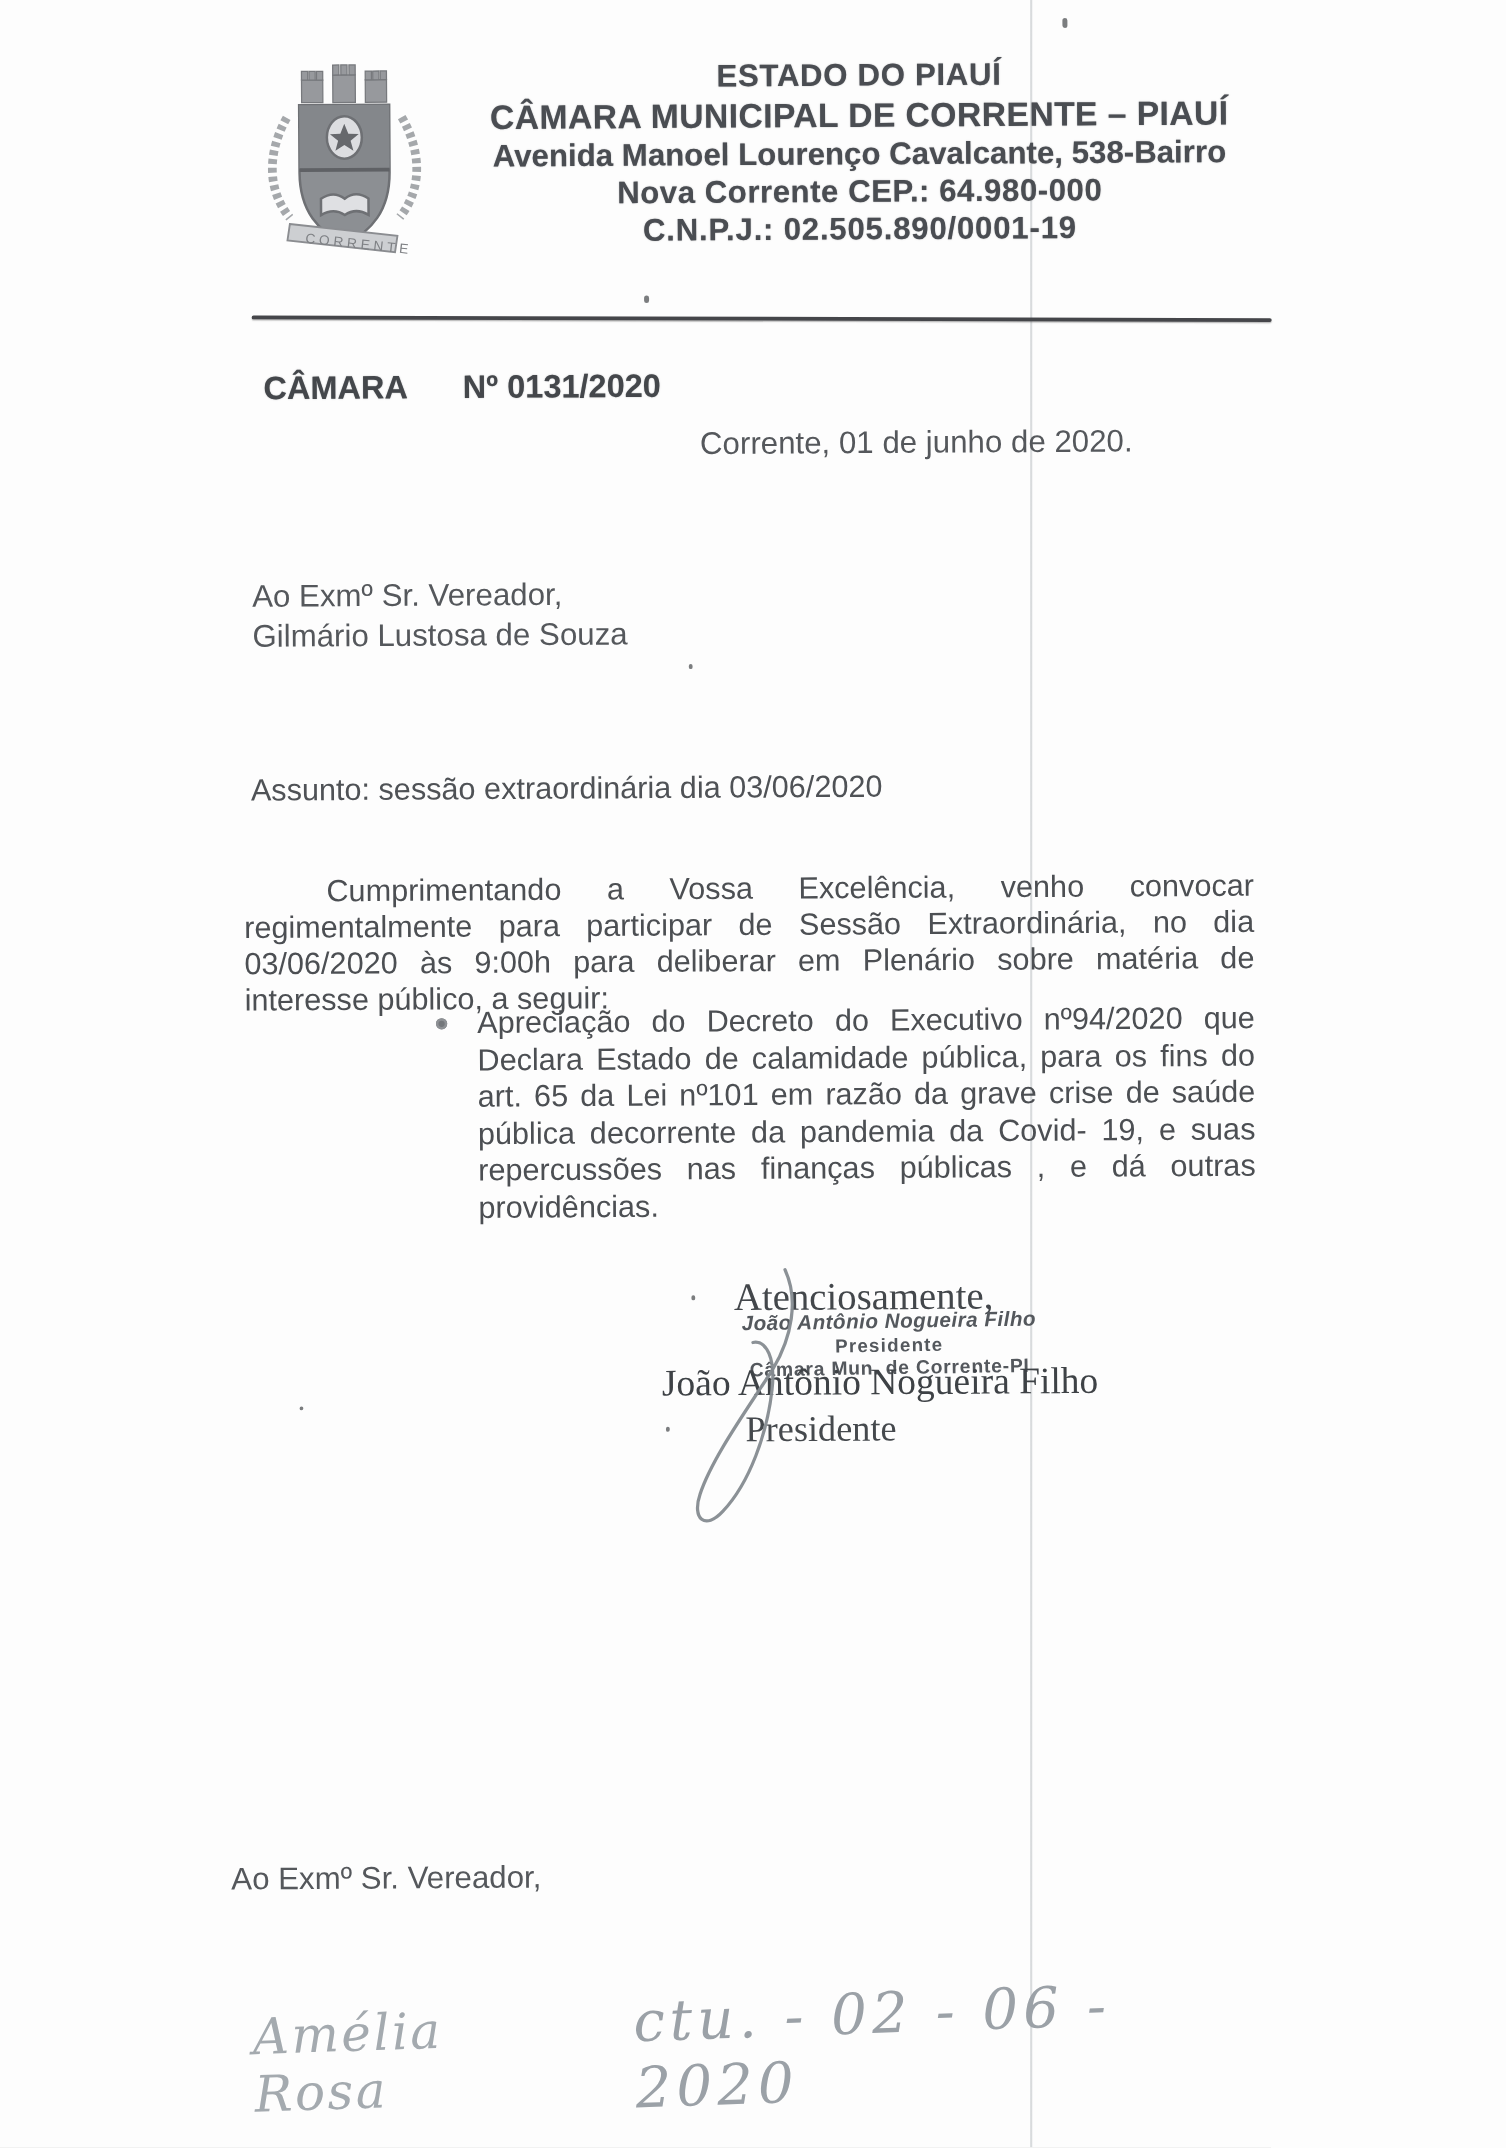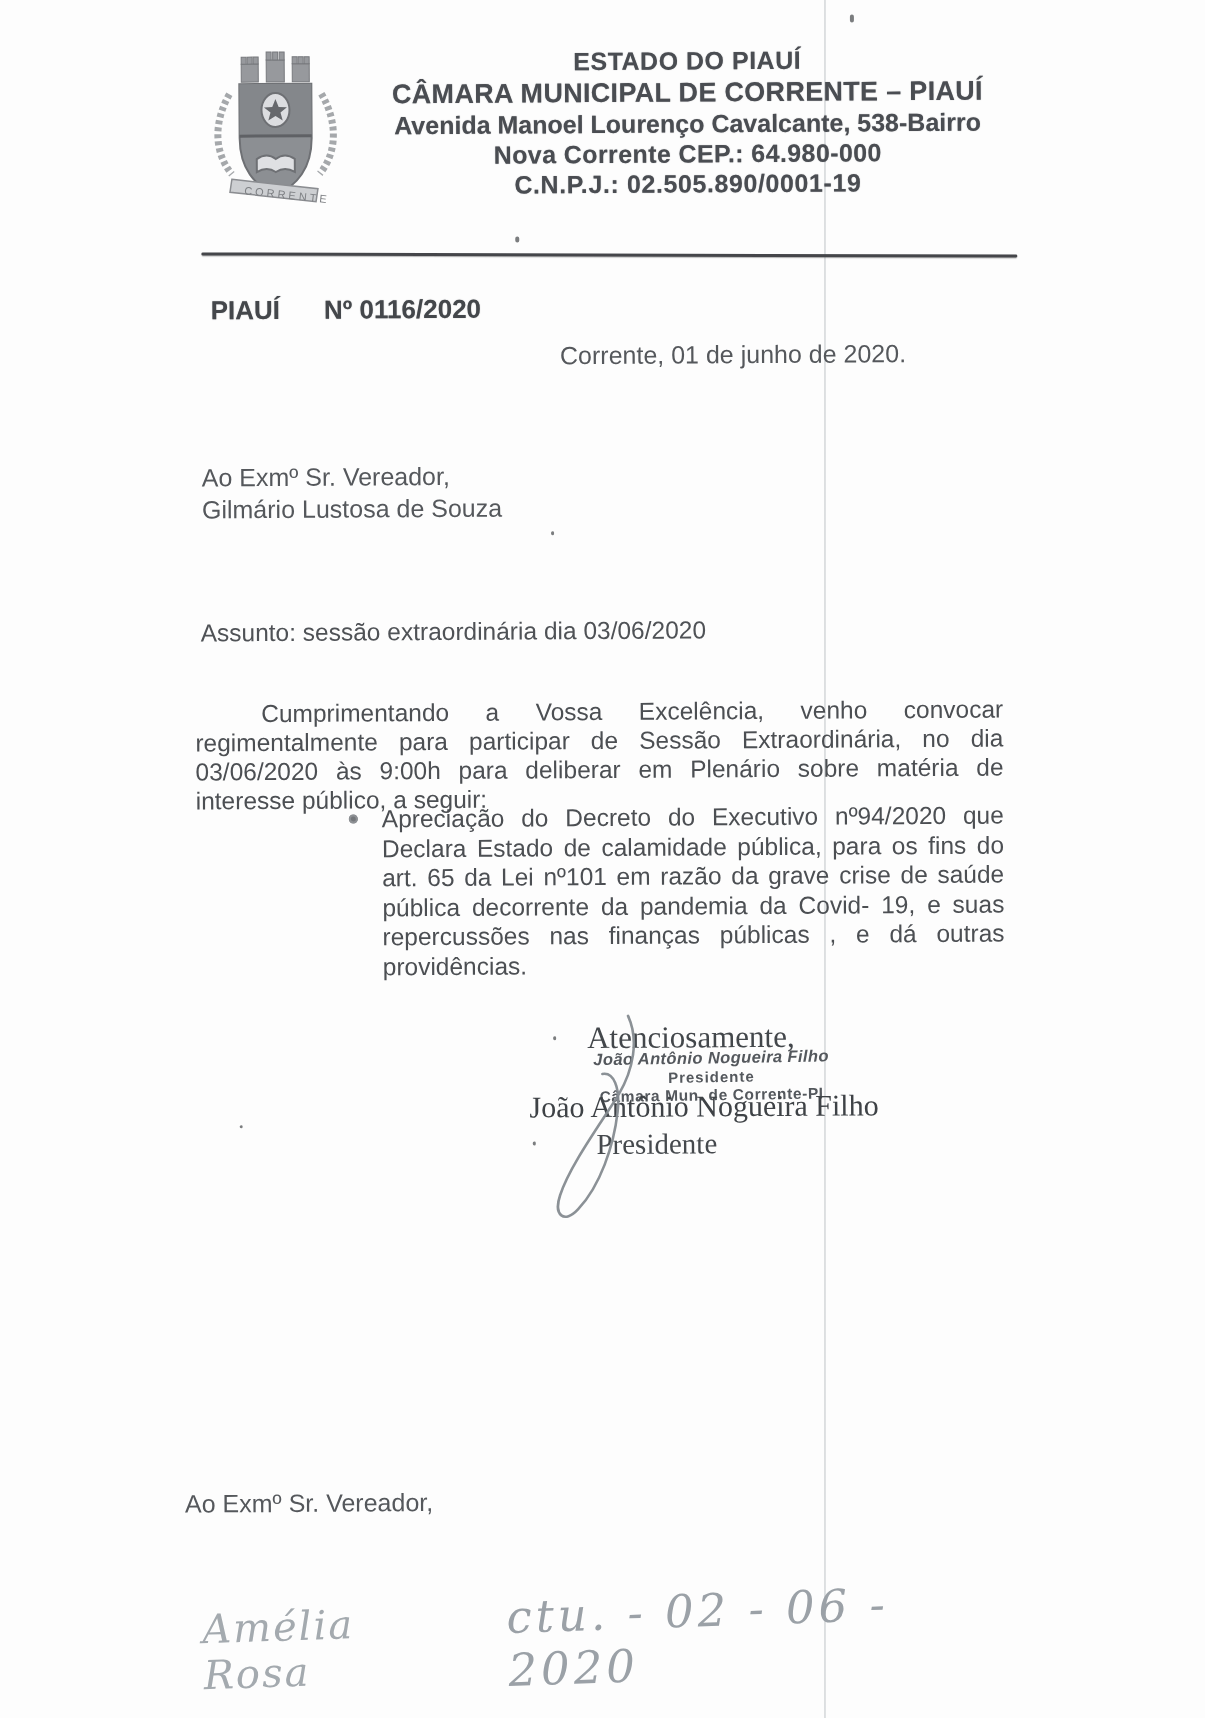--- a/index.html
+++ b/index.html
@@ -124,22 +124,22 @@
     <div class="abs artifact" style="left:855px;top:16px;width:4px;height:8px;"></div>
     <div class="abs artifact" style="left:519px;top:236px;width:4px;height:6px;"></div>
     <div class="abs artifact" style="left:553px;top:531px;width:3px;height:4px;"></div>
     <div class="abs artifact" style="left:552px;top:1036px;width:3px;height:4px;"></div>
     <div class="abs artifact" style="left:531px;top:1141px;width:3px;height:4px;"></div>
     <div class="abs artifact" style="left:238px;top:1123px;width:3px;height:3px;"></div>
 
     <div class="abs rule"></div>
 
     <div class="abs oficio">
-      <span>PIAUÍ</span>
-      <span>Nº 0116/2020</span>
+      <span>CÂMARA</span>
+      <span>Nº 0131/2020</span>
     </div>
 
     <div class="abs dateline">Corrente, 01 de junho de 2020.</div>
 
     <div class="abs addressee">
       <div>Ao Exmº Sr. Vereador,</div>
       <div>Gilmário Lustosa de Souza</div>
     </div>
 
     <div class="abs subject">Assunto: sessão extraordinária dia 03/06/2020</div>

